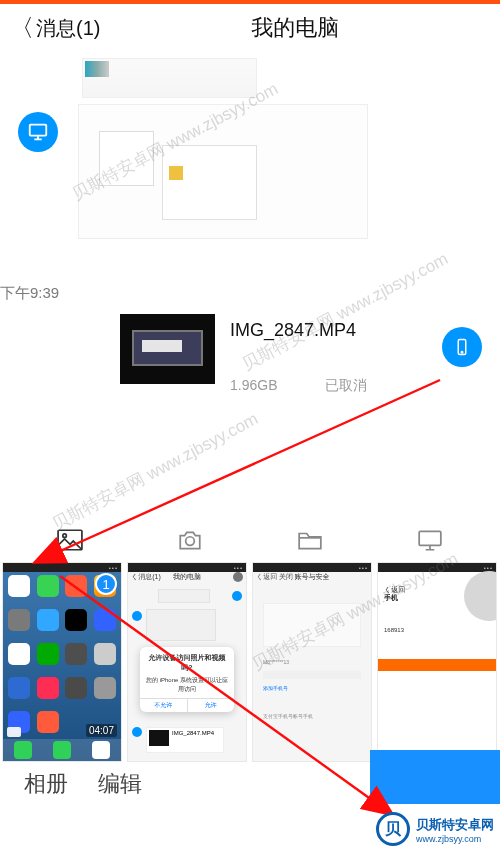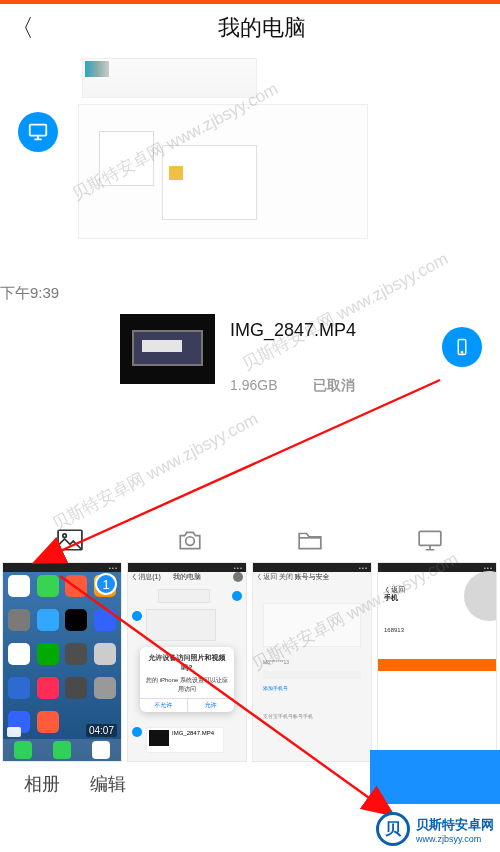--- a/index.html
+++ b/index.html
@@ -62,21 +62,21 @@
     top: 262px; left: 120px; width: 290px; height: 100px;
   }
   .file-bubble .thumb {
     position: absolute; left: 0; top: 0; width: 95px; height: 70px;
     background: #0b0b0b;
   }
   .file-bubble .thumb .scr { position: absolute; left: 12px; top: 16px; right: 12px; bottom: 18px; background: #3c3d5a; border: 2px solid #777; }
   .file-bubble .thumb .scr .bar { position: absolute; left: 8px; top: 8px; width: 40px; height: 12px; background: #e5e5e5; }
   .file-bubble .fname { position: absolute; left: 110px; top: 6px; font-size: 18px; color: #111; }
   .file-bubble .fsize { position: absolute; left: 110px; top: 63px; font-size: 14px; color: #9a9a9a; }
-  .file-bubble .fstat { position: absolute; right: 55px; top: 63px; font-size: 14px; color: #9a9a9a; font-weight: bold; }
+  .file-bubble .fstat { position: absolute; right: 43px; top: 63px; font-size: 14px; color: #9a9a9a; }
 
   
   .attach-bar {
     display: flex; align-items: center; justify-content: space-around;
     height: 40px;
     padding: 0 10px;
   }
   .attach-bar .slot { width: 28px; height: 28px; display: flex; align-items: center; justify-content: center; }
   .attach-bar svg { width: 26px; height: 24px; }
 
@@ -127,21 +127,21 @@
   .mini4 { background: #fff; }
   .mini4 .big { position: absolute; top: 8px; right: -18px; width: 50px; height: 50px; border-radius: 50%; background: #d7d7d7; z-index: 2; }
   .mini4 .ttl { position: absolute; top: 22px; left: 6px; font-size: 7px; color: #222; }
   .mini4 .num { position: absolute; top: 64px; left: 6px; font-size: 6px; color: #333; }
   .mini4 .obar { position: absolute; top: 96px; left: 0; right: 0; height: 12px; background: #ff6a00; }
   .mini4 .foot { position: absolute; bottom: 4px; left: 6px; right: 6px; font-size: 5px; color: #999; }
 
   .tray-tabs {
     display: flex; align-items: center; height: 40px; gap: 30px;
     padding-left: 24px;
-    font-size: 18px; color: #444;
+    font-size: 22px; color: #444;
     position: relative;
     text-align: right;
   }
   .send-btn {
     position: absolute; right: 0; bottom: 0; width: 130px; height: 54px;
     background: #1890ff;
   }
 
   
   svg.overlay {
@@ -174,20 +174,21 @@
   .logo-badge .sub { font-size: 9px; color: #0b5fb0; display: block; }
 </style>
 </head>
 <body>
 
 <div class="top-accent"></div>
 
 <div class="nav">
   <div class="nav-left">
     <span class="chev">〈</span>
+    <span>消息(1)</span>
   </div>
   <div class="nav-title">我的电脑</div>
   <div>
     <svg viewBox="0 0 24 24" fill="none" stroke="#222" stroke-width="1.6">
       <circle cx="12" cy="8" r="4"></circle>
       <path d="M4 21c0-4 3.5-7 8-7s8 3 8 7"></path>
     </svg>
   </div>
 </div>
 

